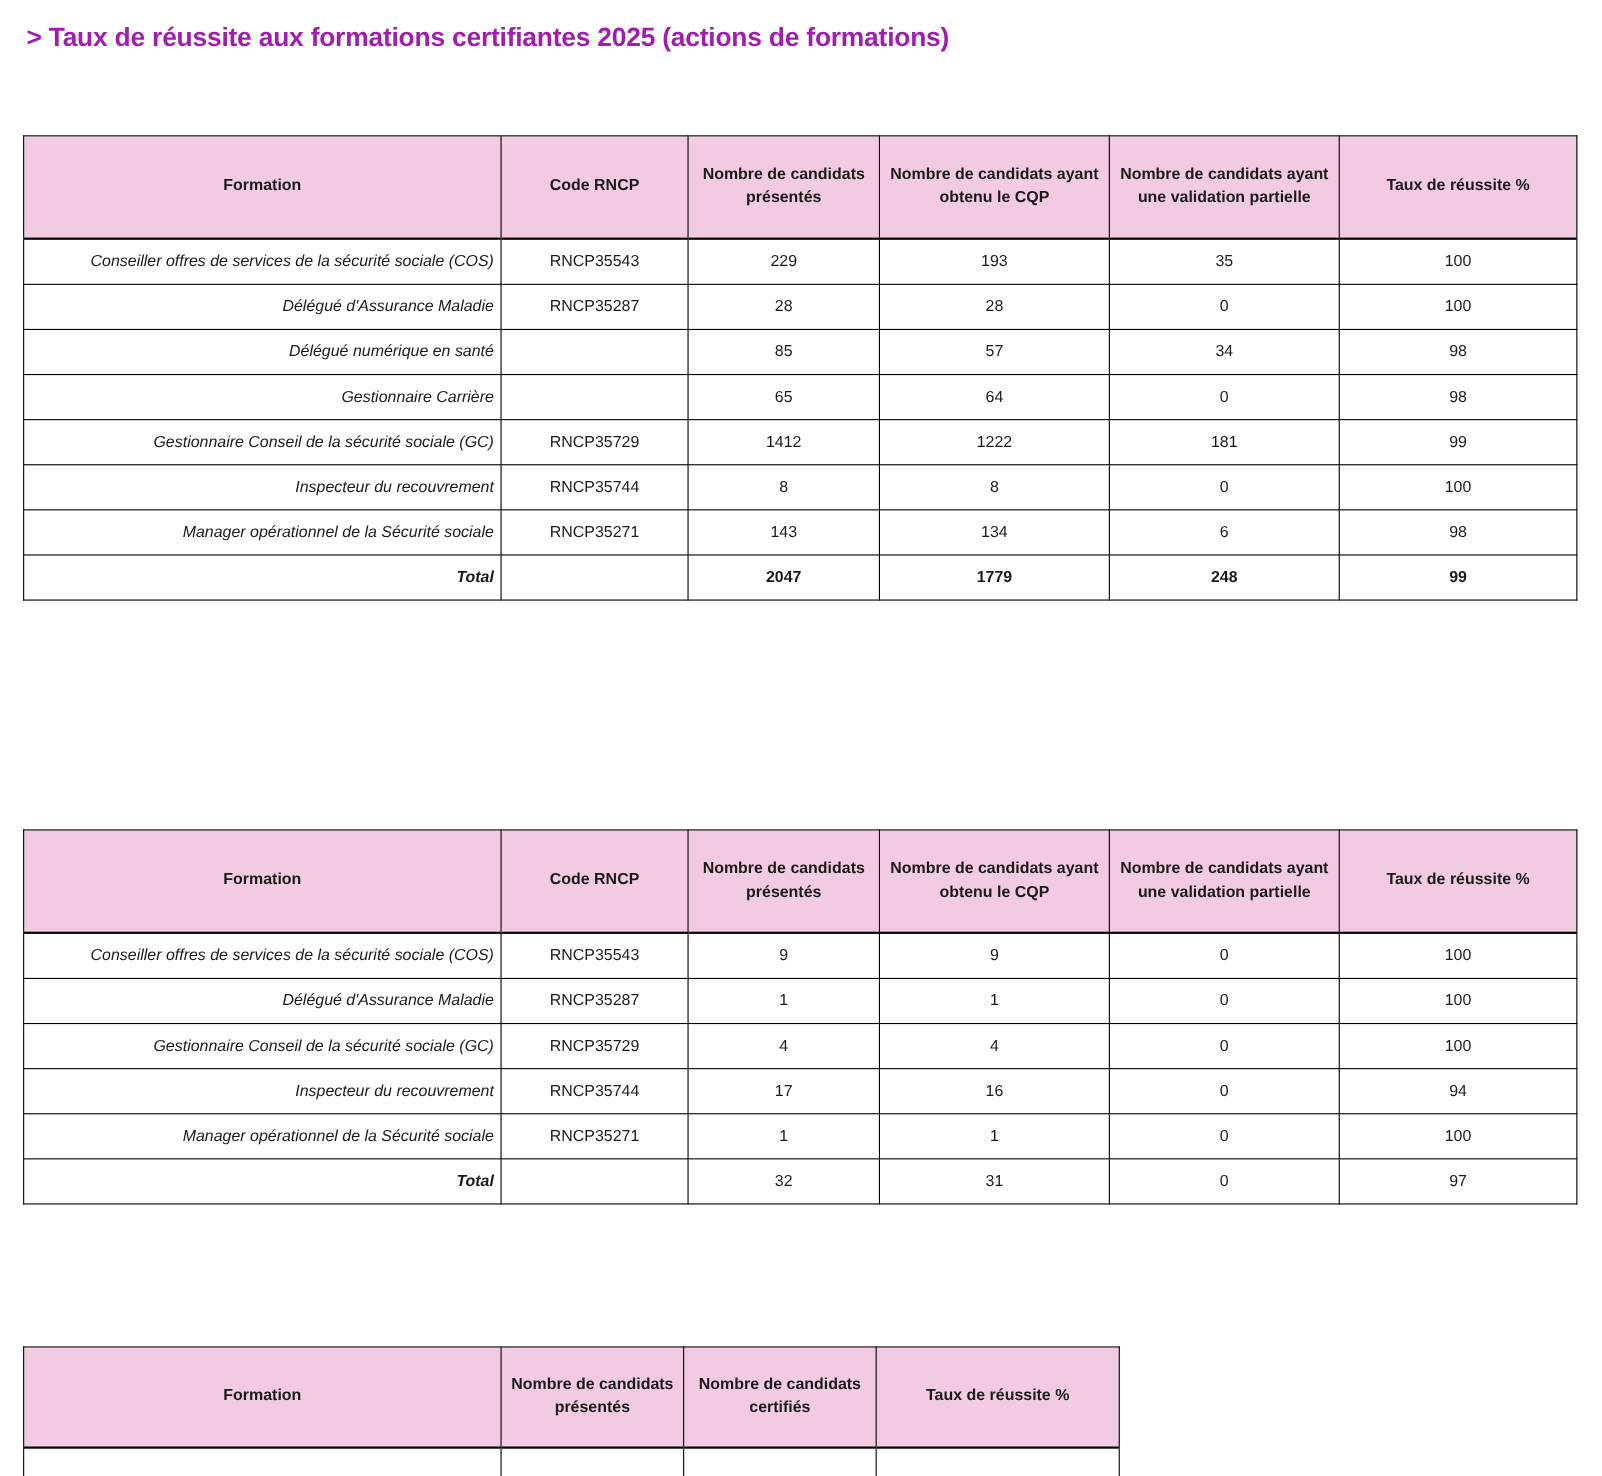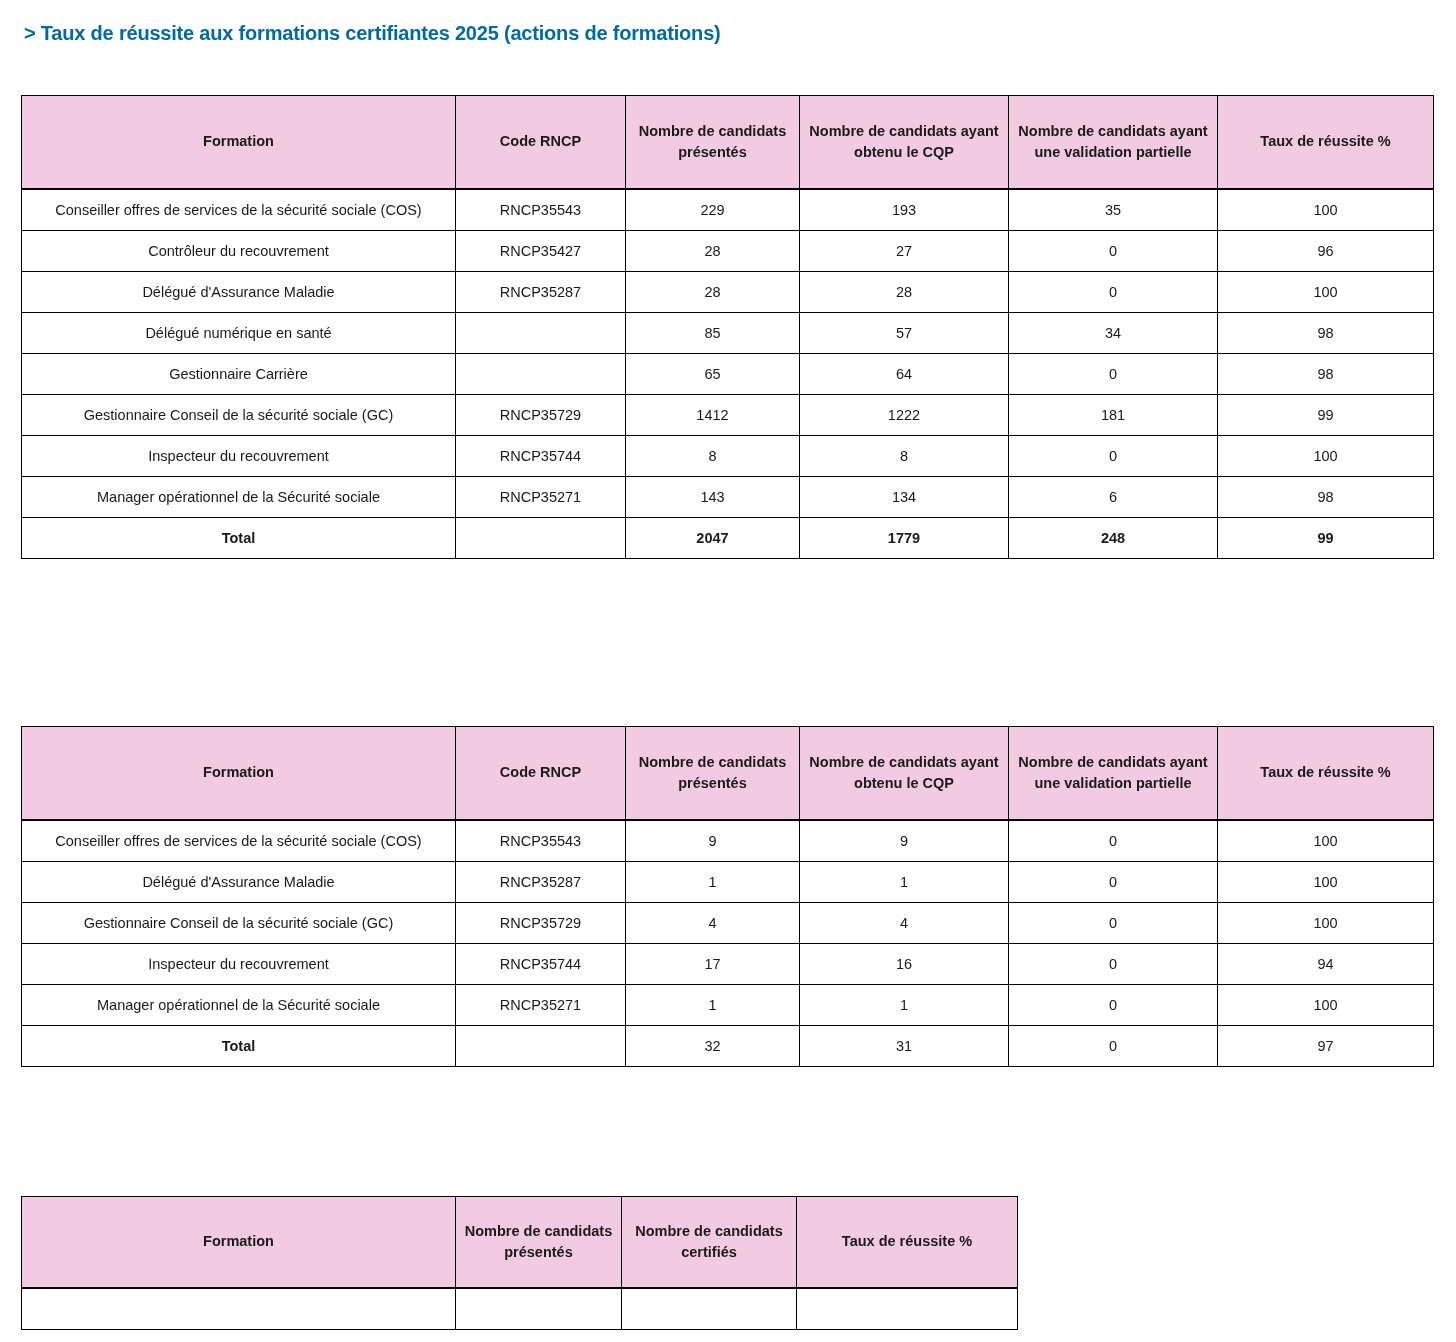--- a/index.html
+++ b/index.html
@@ -14,30 +14,31 @@
     font-family: "Liberation Sans", sans-serif;
     color: #1a1a1a;
   }
   .page {
     position: relative;
     width: 1456px;
     height: 1342px;
     box-sizing: border-box;
   }
   .section-title {
-    color: #0369a1;
-    font-weight: bold;
-    font-size: 20px;
+    color: #a21caf;
+    font-weight: bold;
+    font-size: 24px;
     letter-spacing: -0.2px;
     line-height: 1.1;
     margin: 0;
     white-space: nowrap;
   }
   .tbl-wrap {
     position: absolute;
+    margin-top: 28px;
   }
   table.data {
     border-collapse: collapse;
     table-layout: fixed;
     border-spacing: 0;
   }
   table.data th,
   table.data td {
     border: 1px solid #000000;
     padding: 0 6px;
@@ -52,22 +53,23 @@
     line-height: 1.45;
     border-bottom: 2px solid #000000;
     height: 92px;
   }
   table.data tbody td {
     height: 40px;
     text-align: center;
     font-weight: normal;
   }
   table.data tbody td.name {
-    text-align: center;
+    text-align: right;
     padding-left: 6px;
+    font-style: italic;
   }
   table.data tbody tr.total td.name {
     font-weight: bold;
   }
   table.data tbody tr.total.bold-nums td {
     font-weight: bold;
   }
   .c-form   { width: 434px; }
   .c-rncp   { width: 170px; }
   .c-pres   { width: 174px; }
@@ -119,28 +121,20 @@
       <tbody>
         <tr>
           <td class="name">Conseiller offres de services de la sécurité sociale (COS)</td>
           <td>RNCP35543</td>
           <td>229</td>
           <td>193</td>
           <td>35</td>
           <td>100</td>
         </tr>
         <tr>
-          <td class="name">Contrôleur du recouvrement</td>
-          <td>RNCP35427</td>
-          <td>28</td>
-          <td>27</td>
-          <td>0</td>
-          <td>96</td>
-        </tr>
-        <tr>
           <td class="name">Délégué d'Assurance Maladie</td>
           <td>RNCP35287</td>
           <td>28</td>
           <td>28</td>
           <td>0</td>
           <td>100</td>
         </tr>
         <tr>
           <td class="name">Délégué numérique en santé</td>
           <td></td>

